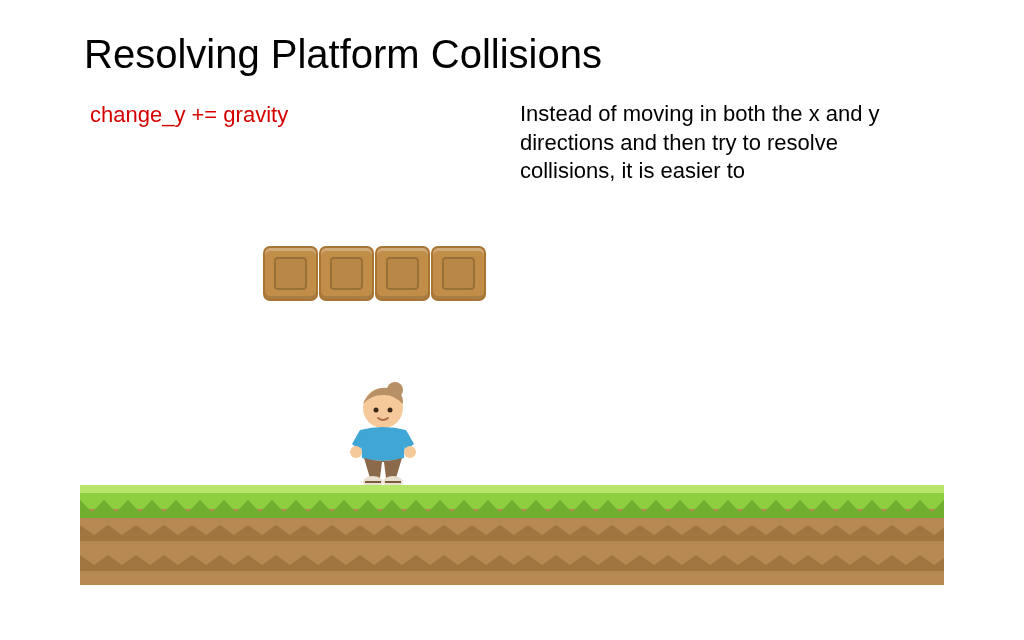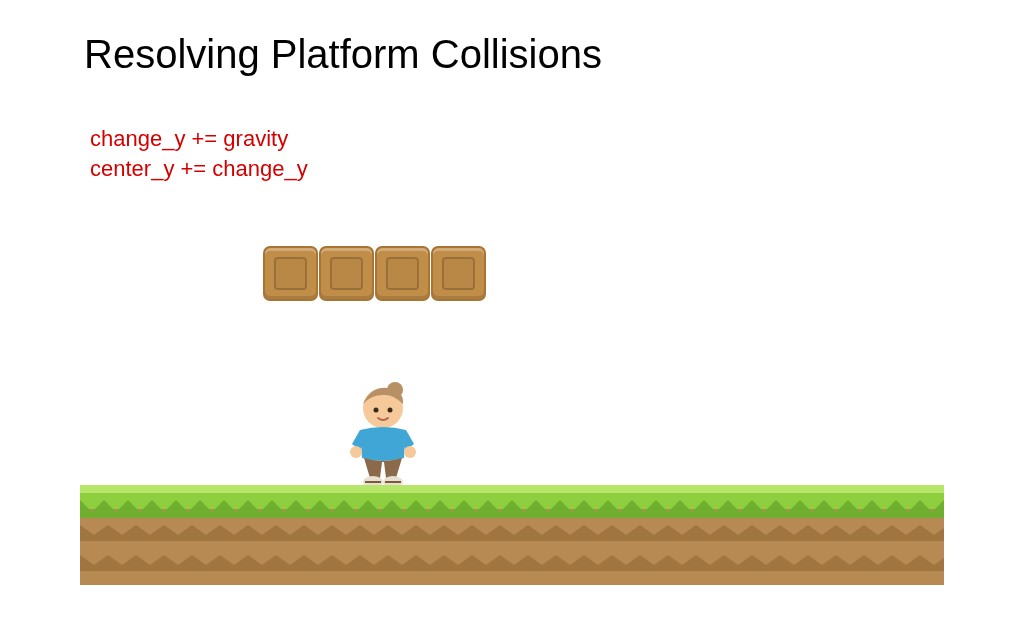--- a/index.html
+++ b/index.html
@@ -20,21 +20,20 @@
     color: #000;
   }
   .code-block {
     position: absolute;
     left: 90px;
     top: 100px;
     font-size: 22px;
     line-height: 1.35;
     color: #d40000;
     font-family: "Gill Sans", "Gill Sans MT", "Helvetica Neue", Arial, sans-serif;
-    margin-top: 24px;
   }
   .explain-block {
     position: absolute;
     left: 520px;
     top: 100px;
     width: 400px;
     font-size: 22px;
     line-height: 1.3;
     color: #000;
   }
@@ -102,24 +101,24 @@
     height: 16px;
   }
 </style>
 </head>
 <body>
 
 <h1 class="title">Resolving Platform Collisions</h1>
 
 <div class="code-block">
   <div>change_y += gravity</div>
-  <div>center_y += change_y</div>
 </div>
 
 <div class="explain-block">
+  <p>Instead of moving in both the x and y directions and then try to resolve collisions, it is easier to</p>
 </div>
 
 <div class="platform-row">
   <div class="box"></div>
   <div class="box"></div>
   <div class="box"></div>
   <div class="box"></div>
 </div>
 
 <div class="character">

